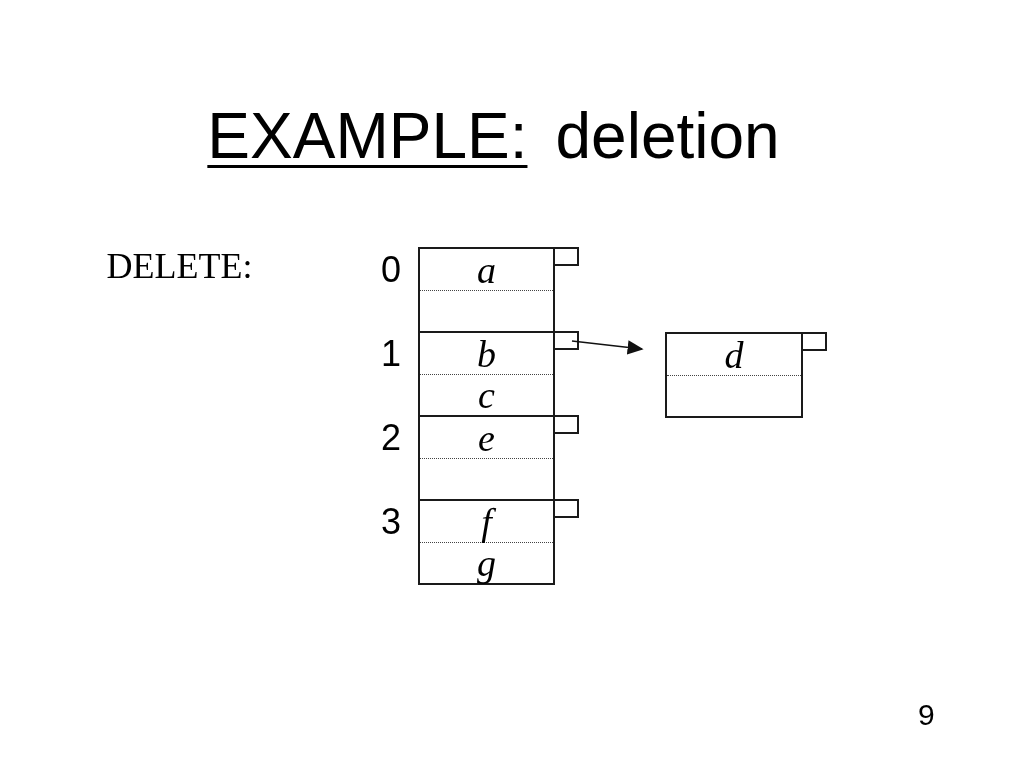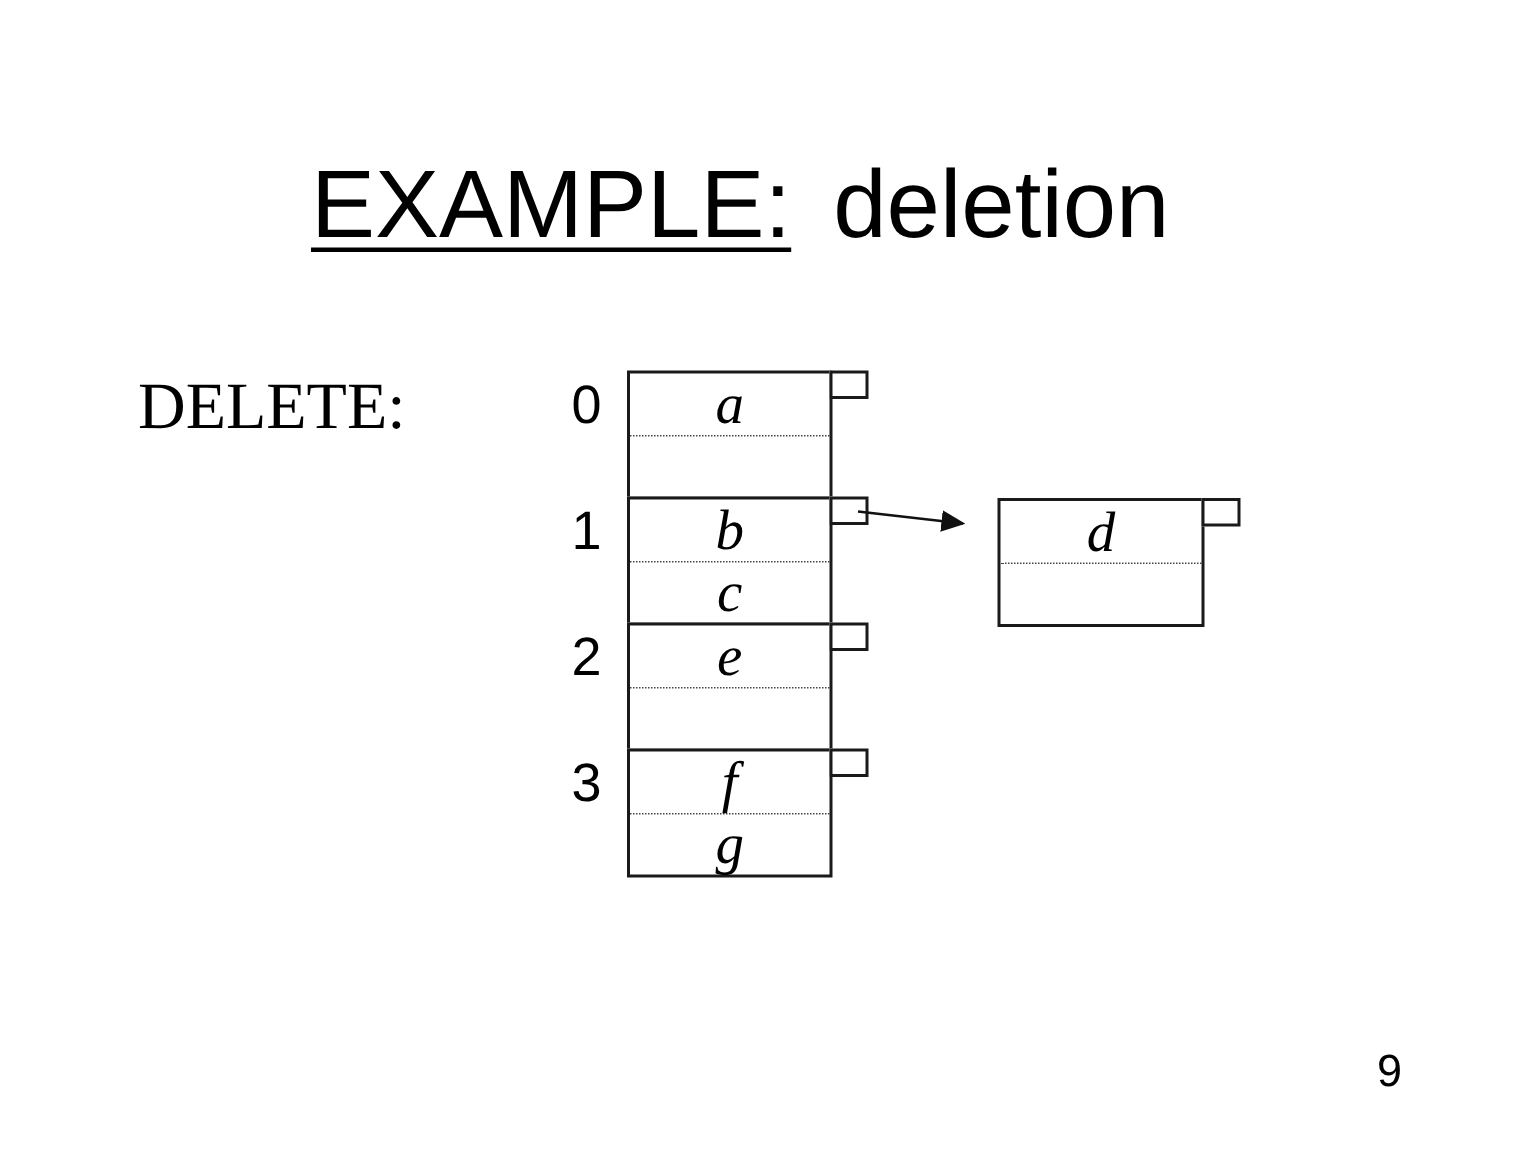--- a/index.html
+++ b/index.html
@@ -35,21 +35,21 @@
   .title .rest { margin-left: 28px; }
 
   
   .annotation {
     position: absolute;
     left: 92px;
     top: 246px;
     width: 175px;
     text-align: center;
     font-family: "Liberation Serif", serif;
-    font-size: 44px;
+    font-size: 36px;
     line-height: 1.15;
     color: #000000;
   }
   .annotation .expr i { font-style: italic; }
   .annotation .expr .rel { margin: 0 9px; }
 
   
   .hash-table {
     position: absolute;
     left: 418px;

